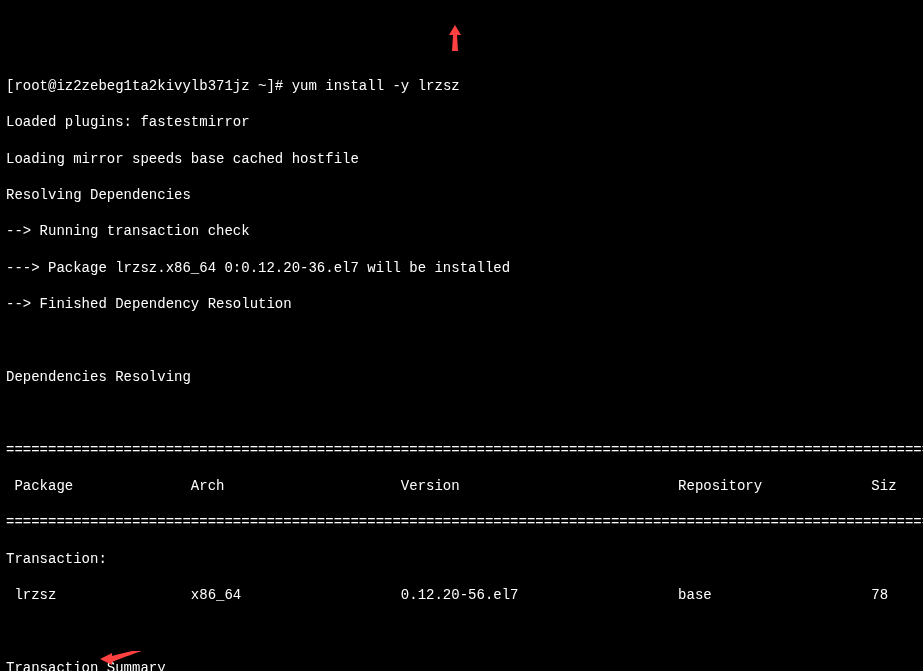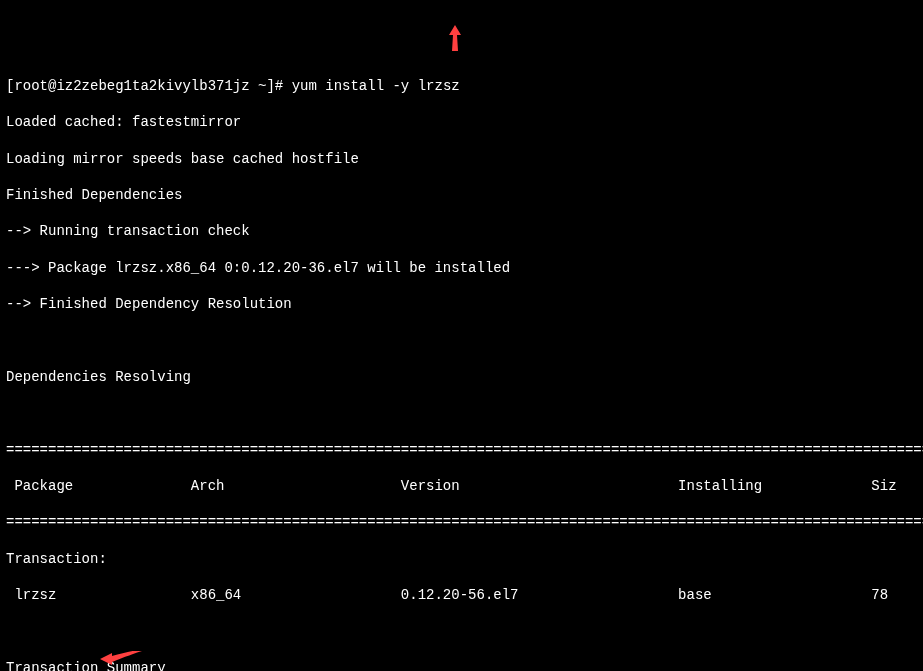--- a/index.html
+++ b/index.html
@@ -35,31 +35,31 @@
       top: 651px;
       pointer-events: none;
     }
   </style>
 </head>
 <body>
 
 
 
 <span class="line"><span>[root@iz2zebeg1ta2kivylb371jz ~]# </span><span>yum install -y lrzsz</span></span>
-<span class="line">Loaded cached: fastestmirror</span>
+<span class="line">Loaded plugins: fastestmirror</span>
 <span class="line">Loading mirror speeds base cached hostfile</span>
-<span class="line">Finished Dependencies</span>
+<span class="line">Resolving Dependencies</span>
 <span class="line">--&gt; Running transaction check</span>
 <span class="line">---&gt; Package lrzsz.x86_64 0:0.12.20-36.el7 will be installed</span>
 <span class="line">--&gt; Finished Dependency Resolution</span>
 <span class="line"> </span>
 <span class="line">Dependencies Resolving</span>
 <span class="line"> </span>
 <span class="line">================================================================================================================</span>
-<span class="line"> Package              Arch                     Version                          Installing             Siz</span>
+<span class="line"> Package              Arch                     Version                          Repository             Siz</span>
 <span class="line">================================================================================================================</span>
 <span class="line">Transaction:</span>
 <span class="line"> lrzsz                x86_64                   0.12.20-56.el7                   base                   78</span>
 <span class="line"> </span>
 <span class="line">Transaction Summary</span>
 
 
 
 
 

